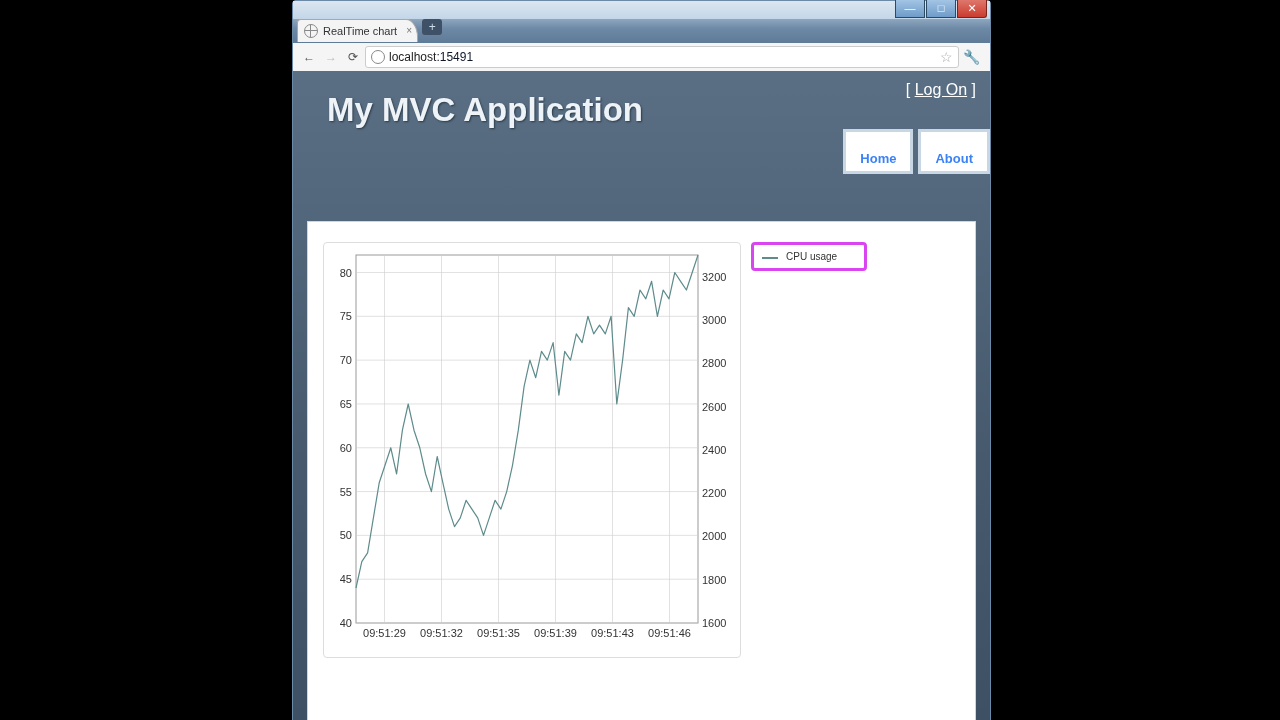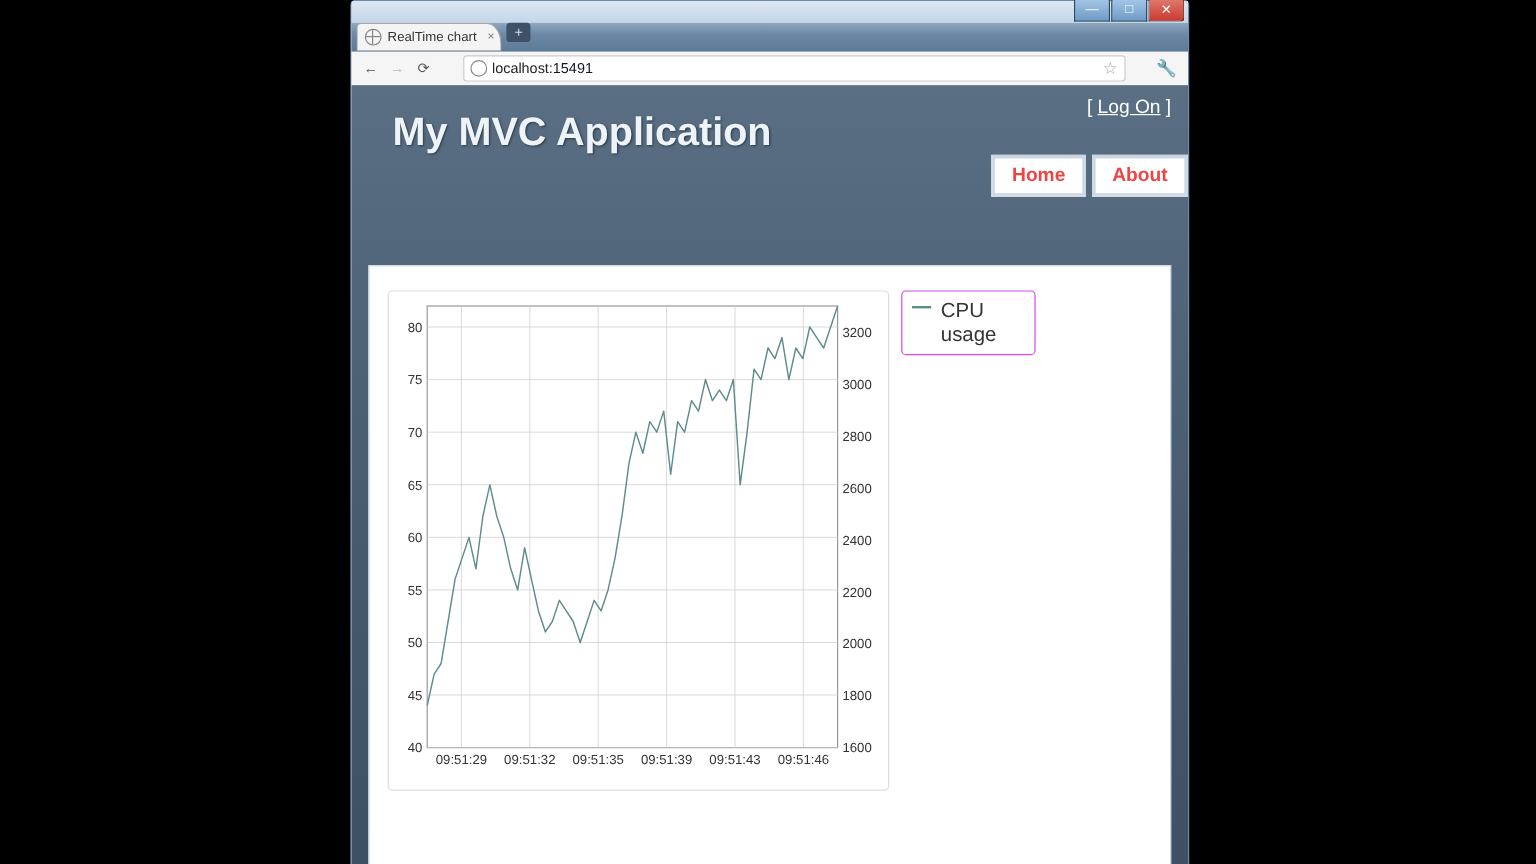--- a/index.html
+++ b/index.html
@@ -12,38 +12,38 @@
   .tab{background:#f4f4f4;border-top-left-radius:4px;border-top-right-radius:12px 18px;height:22px;display:flex;align-items:center;padding:0 20px 0 6px;font-size:11px;color:#333;position:relative;border:1px solid #a8a8a8;border-bottom:none}
   .tab .favicon{width:12px;height:12px;border:1px solid #888;border-radius:50%;margin-right:5px;position:relative}
   .tab .favicon::before,.tab .favicon::after{content:"";position:absolute;background:#888}
   .tab .favicon::before{width:1px;height:12px;left:5px;top:0}
   .tab .favicon::after{width:12px;height:1px;top:5px;left:0}
   .tab-x{position:absolute;right:5px;top:5px;font-size:10px;color:#777}
   .newtab{width:20px;height:16px;margin-left:4px;margin-bottom:2px;background:#3f5166;border-radius:3px;color:#cde;font-size:12px;display:flex;align-items:center;justify-content:center}
   .toolbar{height:28px;background:#f5f5f5;border-bottom:1px solid #d0d0d0;display:flex;align-items:center;padding:0 5px;font-size:12px;color:#444}
   .tbtn{width:22px;height:22px;display:flex;align-items:center;justify-content:center;color:#555;cursor:default}
   .tbtn.dis{color:#bbb}
-  .omnibox{flex:1;height:20px;border:1px solid #ccc;border-radius:3px;margin:0 22px;padding:0 5px;display:flex;align-items:center;background:#fff}
+  .omnibox{flex:1;height:20px;border:1px solid #ccc;border-radius:3px;margin:0 1px;padding:0 5px;display:flex;align-items:center;background:#fff}
   .globe{width:12px;height:12px;border:1px solid #888;border-radius:50%;margin-right:4px;position:relative;flex:none}
   .urlhost{color:#222}
   .urlport{color:#0f172a}
   .omni-star{margin-left:auto;color:#aaa;font-size:14px}
   .wrench{font-size:14px;color:#666;padding:0 4px}
   .viewport{position:absolute;top:70px;left:0;right:0;bottom:0;background:linear-gradient(to bottom,#5a6f84 0%,#46596d 60%,#3e5064 100%);overflow:hidden}
   .page{margin:0 14px;background:transparent}
   .topbar{height:60px;position:relative}
   .logon{position:absolute;right:0;top:10px;color:#fff;font-size:16px}
   .logon a{color:#fff;text-decoration:underline}
   .apptitle{position:absolute;left:20px;top:20px;font-size:33px;font-weight:600;color:#eef3f8;text-shadow:1px 1px 2px #2c3a48;font-family:"Trebuchet MS","Segoe UI",sans-serif}
   .menu{position:absolute;right:0;top:58px;display:flex;gap:5px}
-  .menu a{display:block;background:#fff;border:1px solid #c9d7e4;padding:8px 16px 7px;font-size:16px;color:#ef4444;font-weight:600;text-decoration:none;box-shadow:0 0 0 2px #c9d7e4 inset}
+  .menu a{display:block;background:#fff;border:1px solid #c9d7e4;padding:21px 16px 7px;font-size:13px;color:#3b82f6;font-weight:600;text-decoration:none;box-shadow:0 0 0 2px #c9d7e4 inset}
   .content{background:#fff;border:1px solid #c9d7e4;margin-top:90px;padding:20px 15px;min-height:540px}
   .chartwrap{display:flex;align-items:flex-start}
   .chartbox{border:1px solid #ddd;border-radius:4px;padding:6px 4px 4px 4px;background:#fff}
-  .legend{margin-left:10px;border:1px solid #d946ef;border-radius:4px;width:110px;font-size:17px;color:#333}
+  .legend{margin-left:10px;border:3px solid #d946ef;border-radius:4px;width:110px;font-size:10px;color:#333}
   .legend-item{display:flex;align-items:flex-start;padding:6px 8px;border-bottom:1px solid #eee}
   .legend-item:last-child{border-bottom:none}
   .legend-sw{width:16px;height:2px;margin-top:6px;margin-right:8px;flex:none}
   svg text{font-size:11px;fill:#333;font-family:"Segoe UI",Tahoma,sans-serif}
 </style>
 </head>
 <body>
 
 <div class="window">
   <div class="titlebar">

